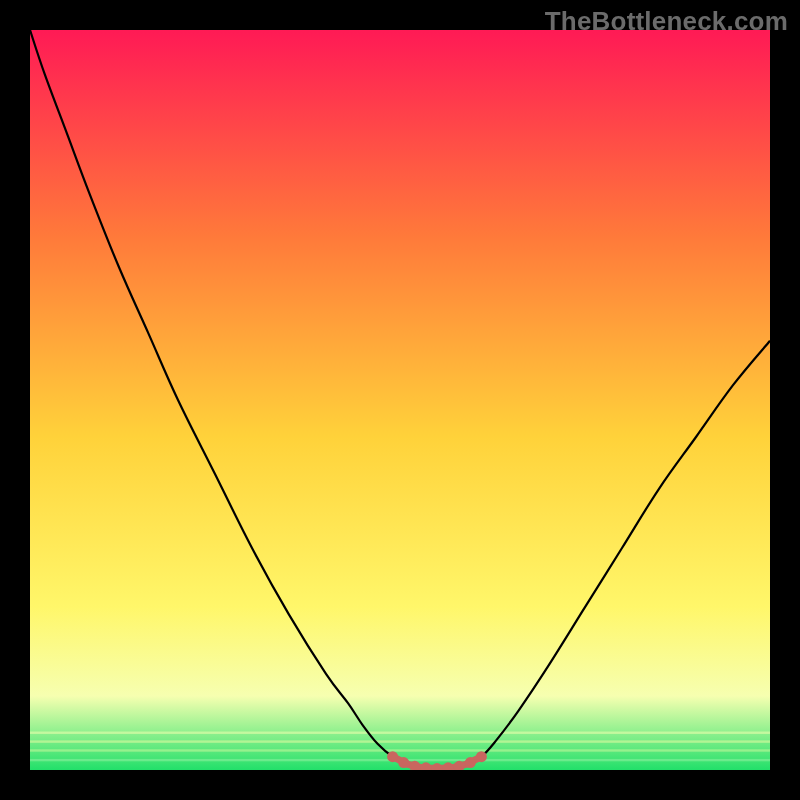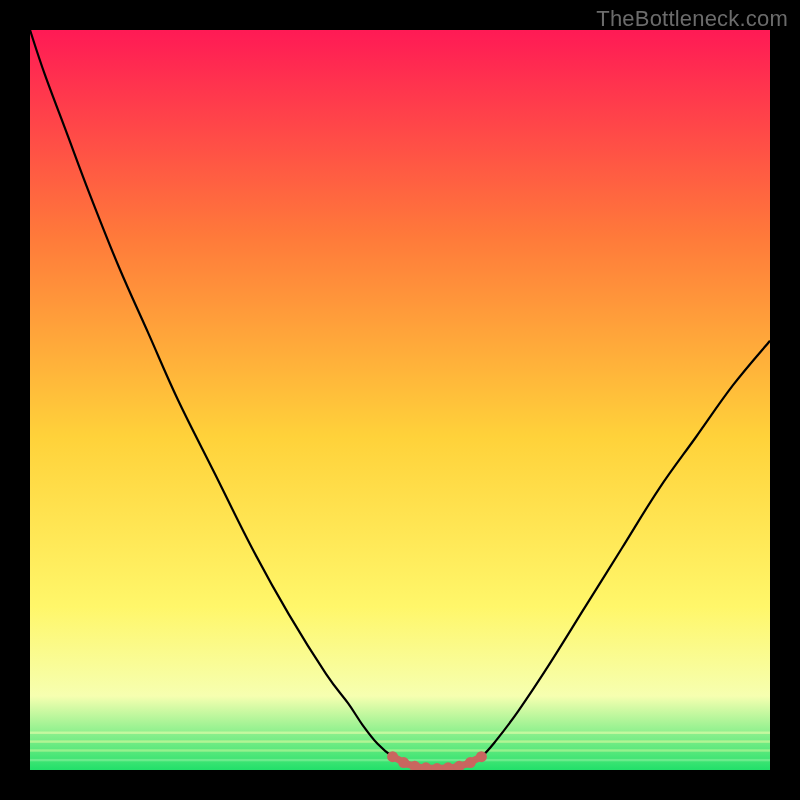--- a/index.html
+++ b/index.html
@@ -23,22 +23,22 @@
     top: 30px;
     width: 740px;
     height: 740px;
     overflow: hidden;
   }
   .watermark {
     position: absolute;
     top: 6px;
     right: 12px;
     color: #6b6b6b;
-    font-size: 22px;
-    font-weight: 400;
+    font-size: 26px;
+    font-weight: 700;
     letter-spacing: 0.2px;
     z-index: 5;
   }
   svg { display: block; }
 </style>
 </head>
 <body>
 
 <div class="stage">
   <div class="watermark">TheBottleneck.com</div>

